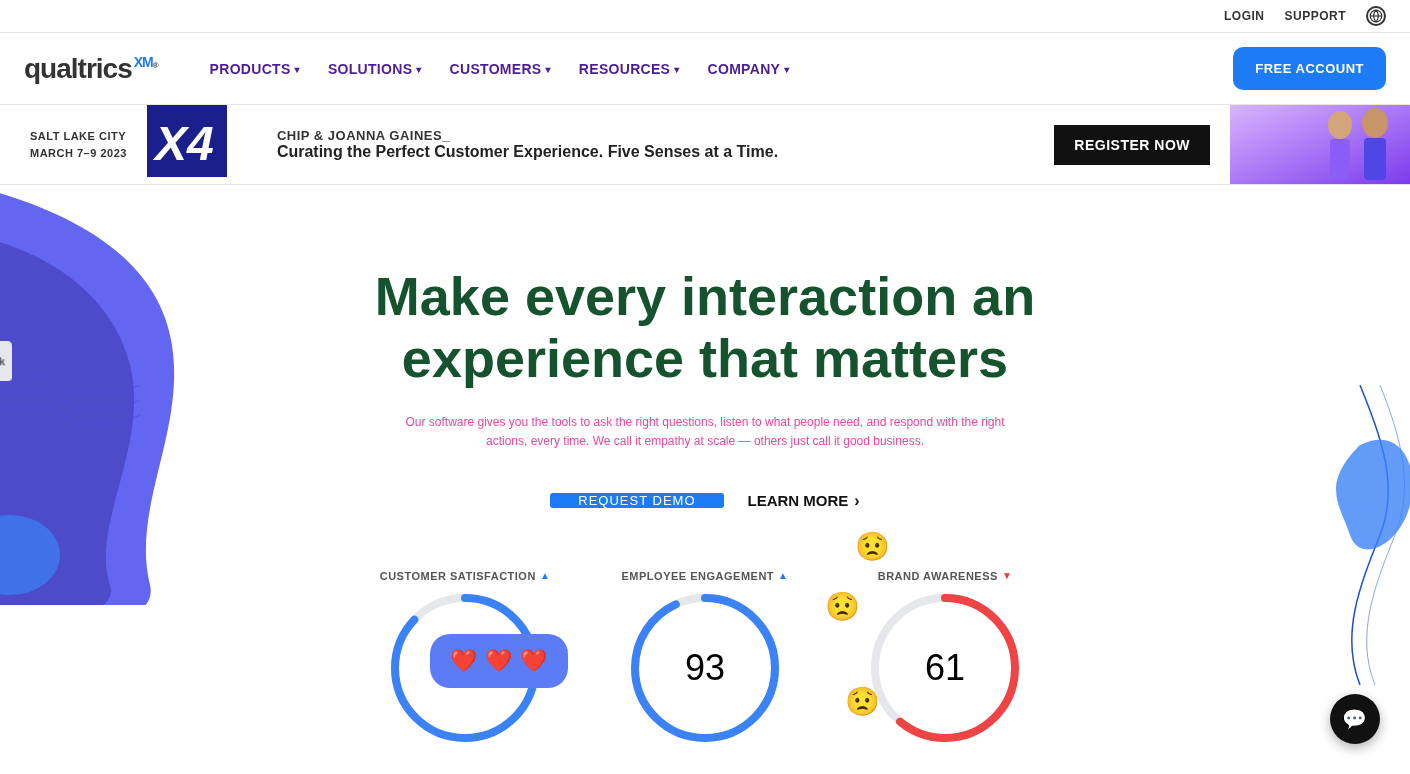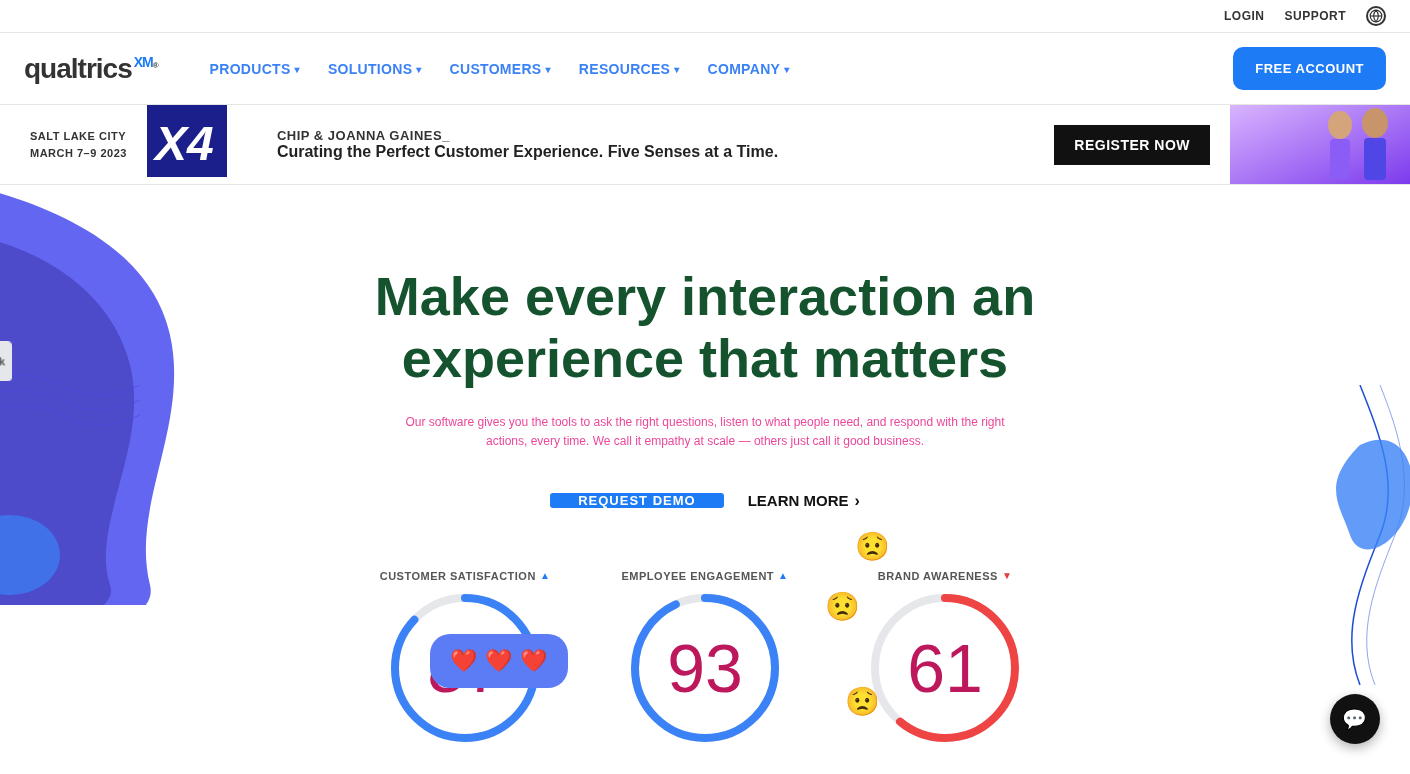--- a/index.html
+++ b/index.html
@@ -72,21 +72,21 @@
       gap: 4px;
       flex: 1;
     }
     .nav-item {
       display: flex;
       align-items: center;
       gap: 4px;
       padding: 8px 12px;
       font-size: 14px;
       font-weight: 600;
-      color: #3b82f6;
+      color: #4c1d95;
       cursor: pointer;
       text-transform: uppercase;
       letter-spacing: 0.3px;
     }
     .chevron {
       font-size: 10px;
       margin-top: 1px;
     }
     .free-account-btn {
       background: #1d7cf5;
@@ -214,21 +214,21 @@
       align-items: center;
       gap: 24px;
       margin-bottom: 60px;
       position: relative;
       z-index: 1;
     }
     .btn-primary {
       background: #1d7cf5;
       color: #fff;
       font-size: 13px;
-      font-weight: 700;
+      font-weight: 400;
       padding: 0 28px;
       border: none;
       border-radius: 3px;
       cursor: pointer;
       letter-spacing: 1px;
       text-transform: uppercase;
     }
     .btn-secondary {
       background: transparent;
       color: #111;
@@ -282,23 +282,23 @@
     .circle-svg {
       width: 160px;
       height: 160px;
       transform: rotate(-90deg);
     }
     .stat-value {
       position: absolute;
       top: 50%;
       left: 50%;
       transform: translate(-50%, -50%);
-      font-size: 68px;
+      font-size: 36px;
       font-weight: 300;
-      color: #be185d;
+      color: #000000;
     }
 
     
     .feedback-tab {
       position: fixed;
       left: 0;
       top: 50%;
       transform: translateY(-50%) rotate(-90deg);
       transform-origin: left center;
       background: #e5e7eb;

